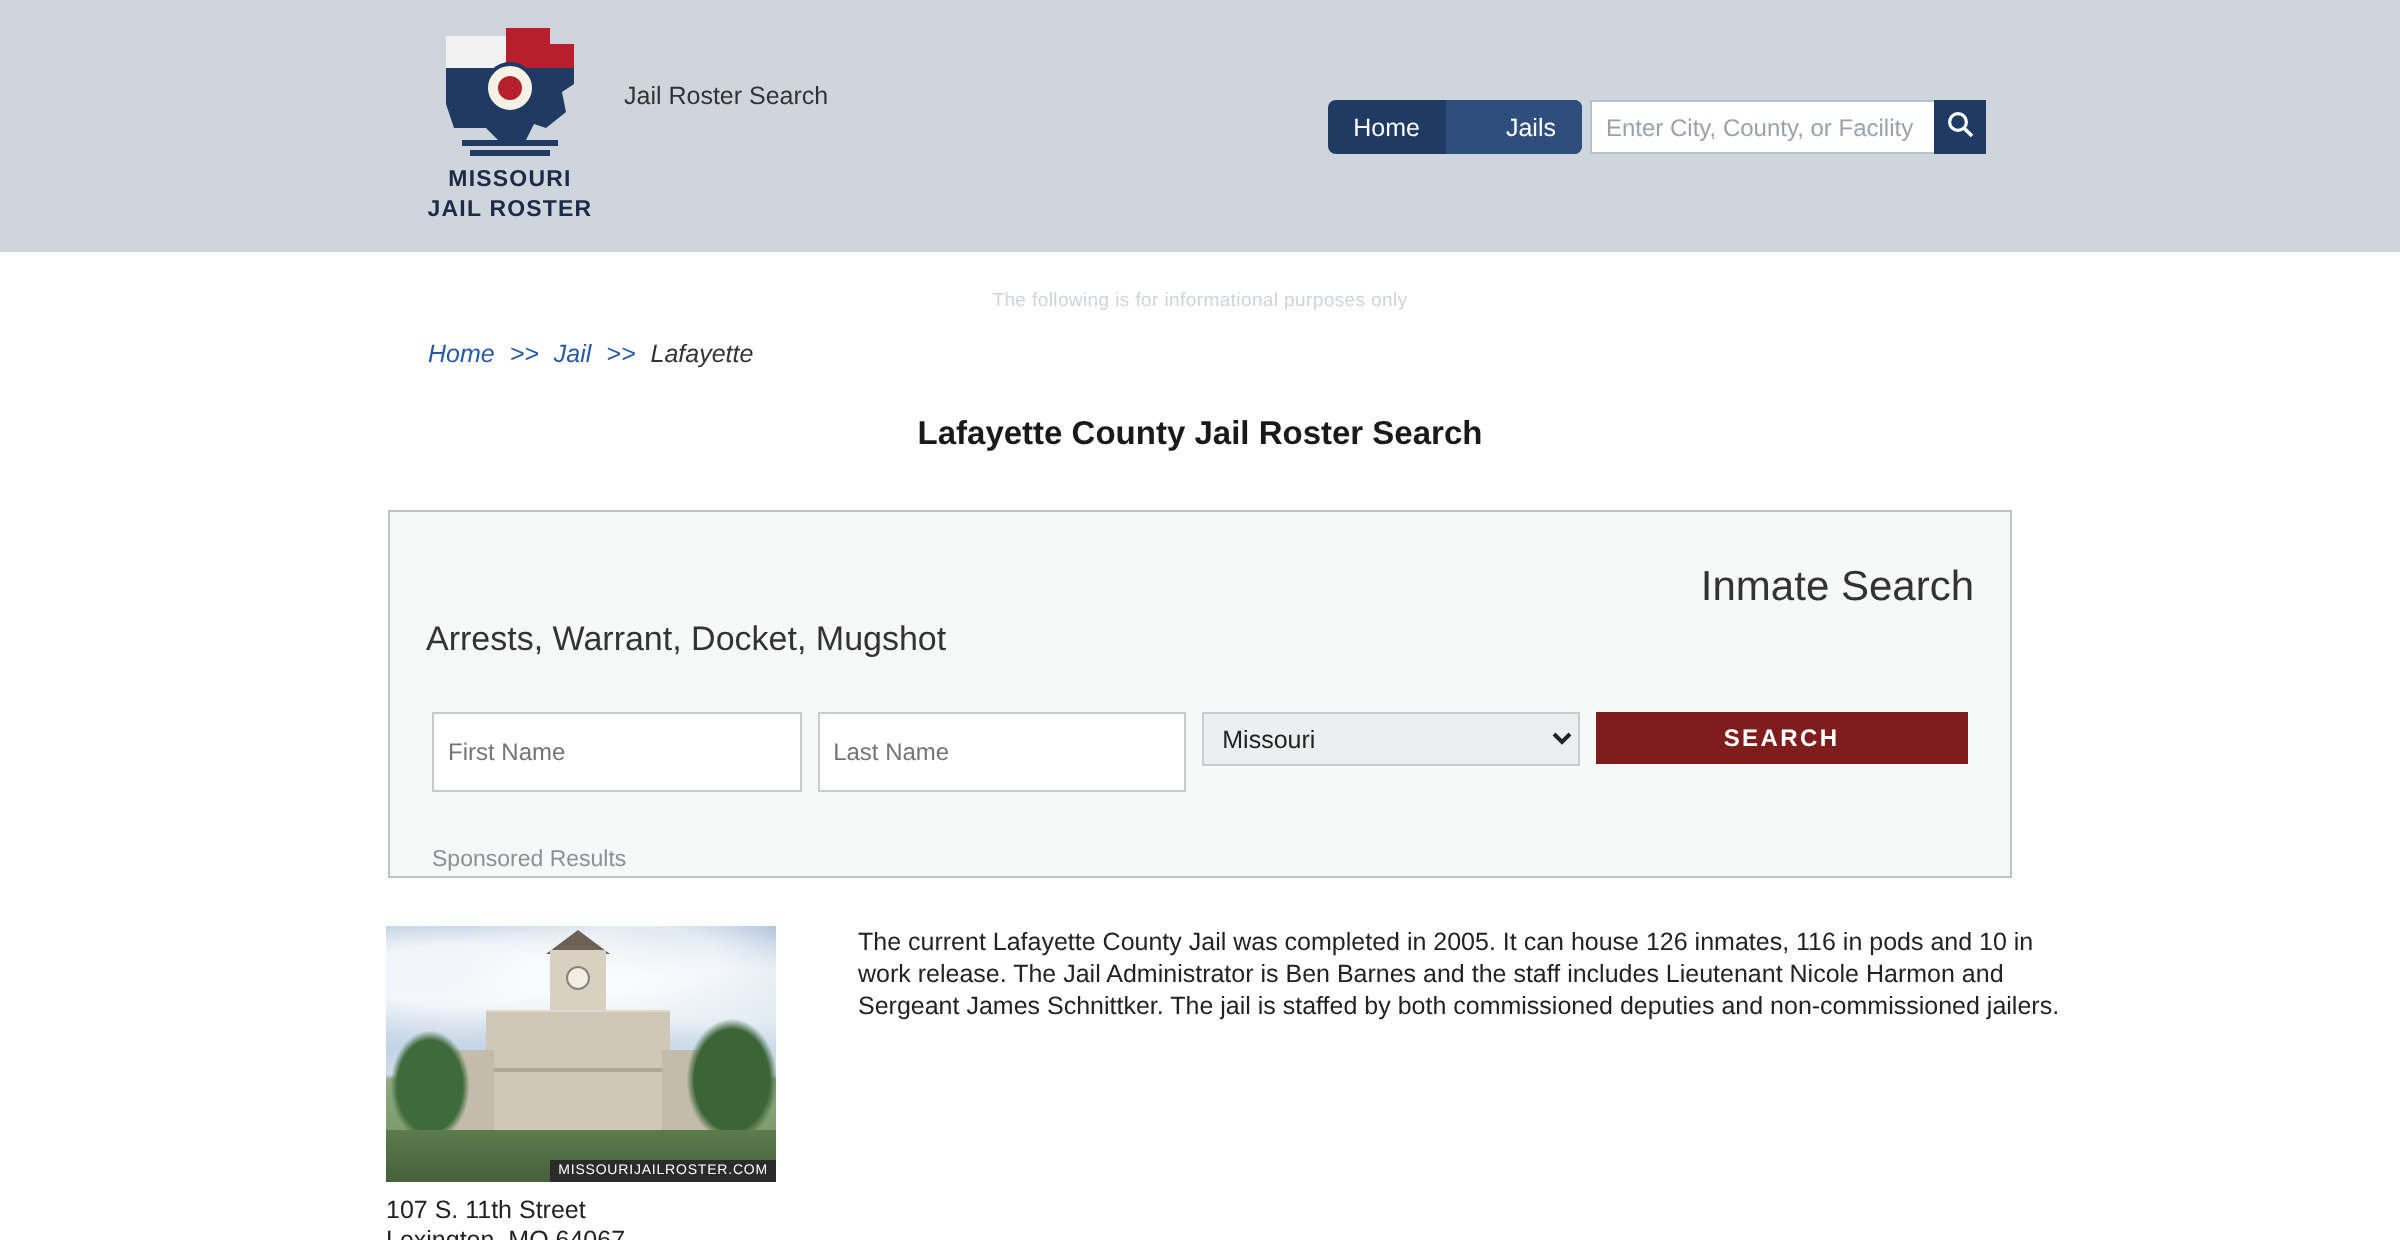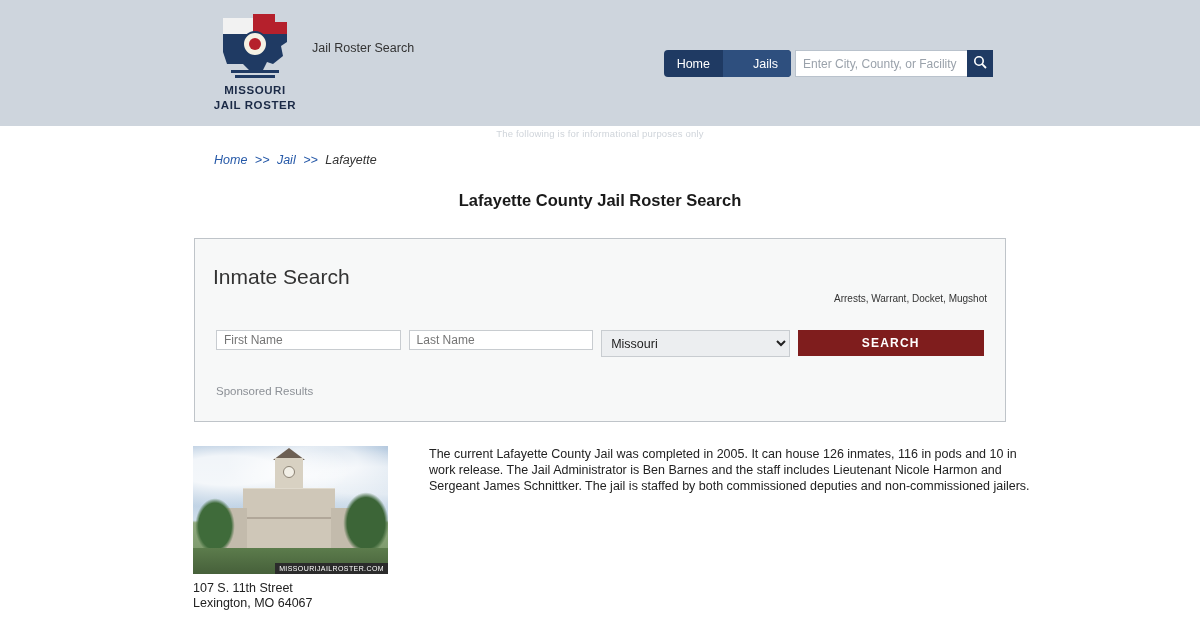--- a/index.html
+++ b/index.html
@@ -96,21 +96,21 @@
     align-items: center;
     justify-content: center;
     cursor: pointer;
   }
 
   
   .notice {
     text-align: center;
     font-size: 9.5px;
     color: #cfd4da;
-    padding-top: 2px;
+    padding-top: 19px;
     letter-spacing: .2px;
   }
   .breadcrumb {
     margin-top: 14px;
     padding-left: 214px;
     font-size: 12.5px;
     color: #333;
     font-style: italic;
   }
   .breadcrumb a {
@@ -131,39 +131,39 @@
   
   .panel {
     margin: 28px auto 0 auto;
     width: 812px;
     border: 1px solid #bfc4c9;
     background: #f7f8f8;
     padding: 26px 18px 18px 18px;
     height: 184px;
   }
   .panel-title {
+    text-align: right;
+    font-size: 21px;
+    color: #333;
+    font-weight: normal;
+  }
+  .panel-sub {
     text-align: left;
-    font-size: 21px;
-    color: #333;
-    font-weight: normal;
-  }
-  .panel-sub {
-    text-align: right;
-    font-size: 10px;
+    font-size: 17px;
     color: #333;
     margin-top: 4px;
   }
   .form-row {
     display: flex;
     gap: 8px;
     margin-top: 26px;
     padding: 0 3px;
   }
   .form-row input[type=text] {
-    height: 20px;
+    height: 40px;
     border: 1px solid #c8ccd0;
     background: #fff;
     font-size: 12px;
     padding: 0 7px;
     color: #333;
     outline: none;
     font-family: "Liberation Sans", sans-serif;
   }
   .in-first { width: 188px; }
   .in-last  { width: 188px; }

